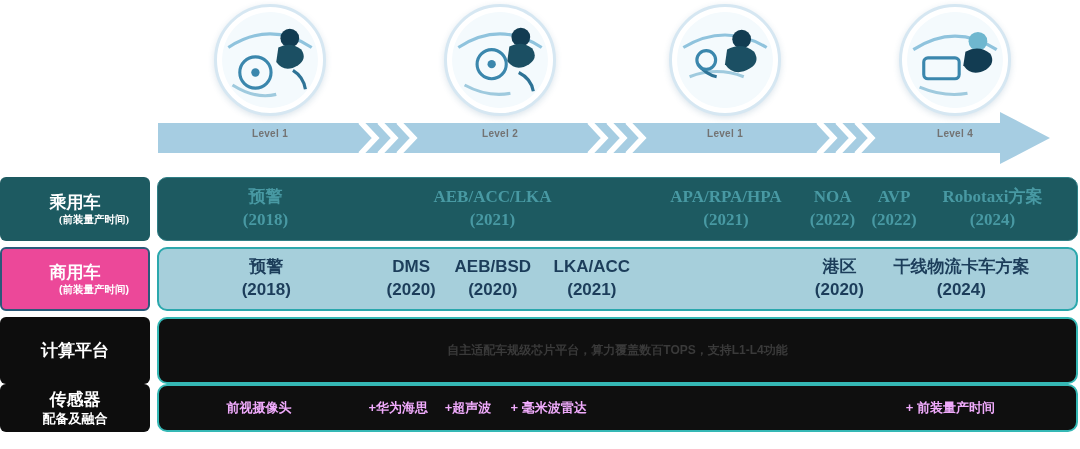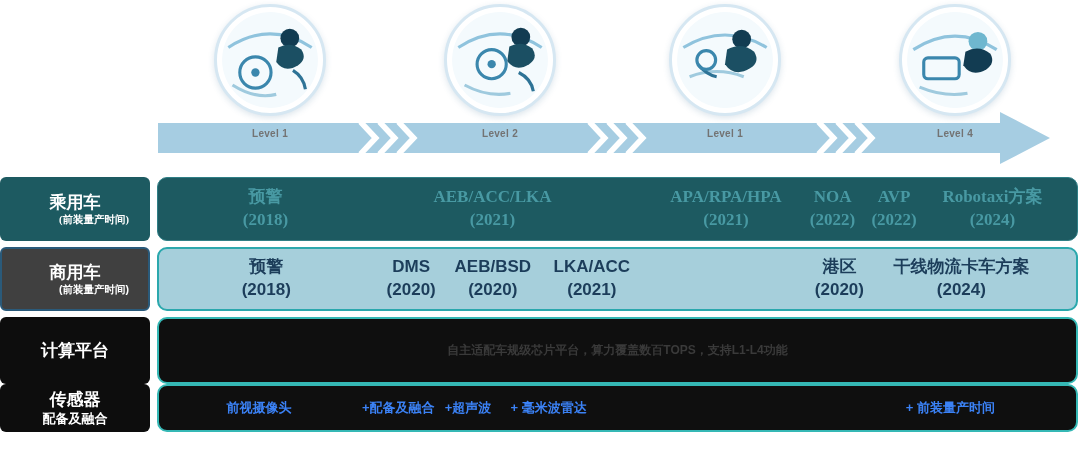--- a/index.html
+++ b/index.html
@@ -30,36 +30,36 @@
   .row4 { top:384px; height:48px; }
 
   .row-label { position:absolute; left:0; top:0; bottom:0; width:150px; border-radius:6px;
     color:#ffffff; display:flex; flex-direction:column; align-items:center; justify-content:center;
     text-align:center; line-height:1.25; }
   .row-label .t { font-size:17px; font-weight:bold; }
   .row-label .s { font-size:10.5px; font-weight:bold;margin-left:38px; }
   .row-label .s2 { font-size:13px; font-weight:bold; }
 
   .lbl1 { background:#1d5a61; }
-  .lbl2 { background:#404040; border:2px solid #2a5a7a; }
+  .lbl2 { background:#ec4899; border:2px solid #2a5a7a; }
   .lbl3 { background:#0d0d0d; }
   .lbl4 { background:#0d0d0d; }
 
   .row-content { position:absolute; left:157px; right:2px; top:0; bottom:0; border-radius:10px; }
   .cnt1 { background:#1d5a61; border:1.5px solid #2f7f86; }
   .cnt2 { background:#a6cfdb; border:2px solid #2ba8ad; }
   .cnt3 { background:#0f0f0f; border:2px solid #35b8b5;
     display:flex; flex-direction:row; align-items:center; justify-content:center; gap:3px; }
   .cnt4 { background:#0f0f0f; border:2px solid #35b8b5; }
 
   .item { position:absolute; top:50%; transform:translate(-50%,-50%); text-align:center;
     white-space:nowrap; font-weight:bold; font-size:17px; line-height:1.35; }
   .p-item { color:#4899a3; }
   .m-item { color:#1c3d5a; }
-  .s-item { color:#3b82f6; font-size:13px; }
+  .s-item { color:#f0abfc; font-size:13px; }
 
   .comp-line { color:#3a3a3a; font-weight:bold; font-size:12px; text-align:center; white-space:nowrap; }
 </style>
 </head>
 <body>
 
 <div class="stage">
 
   <div class="level-circle c1">
     <svg viewBox="0 0 96 96">
@@ -219,20 +219,20 @@
     </div>
   </div>
 
   <div class="row row4">
     <div class="row-label lbl4">
       <div class="t">传感器</div>
       <div class="s2">配备及融合</div>
     </div>
     <div class="row-content cnt4">
       <div class="item s-item" style="left:10.9%">前视摄像头</div>
-      <div class="item s-item" style="left:26.1%">+配备及融合</div>
+      <div class="item s-item" style="left:26.1%">+华为海思</div>
       <div class="item s-item" style="left:33.7%">+超声波</div>
       <div class="item s-item" style="left:42.5%">+ 毫米波雷达</div>
       <div class="item s-item" style="left:86.3%">+ 前装量产时间</div>
     </div>
   </div>
 
 </div>
 
 </body></html>

